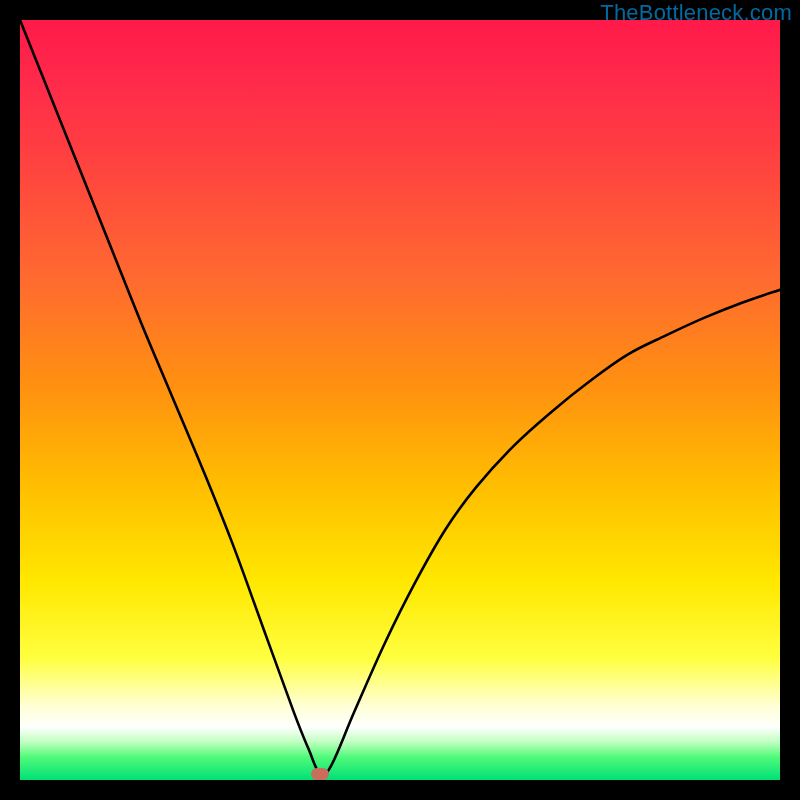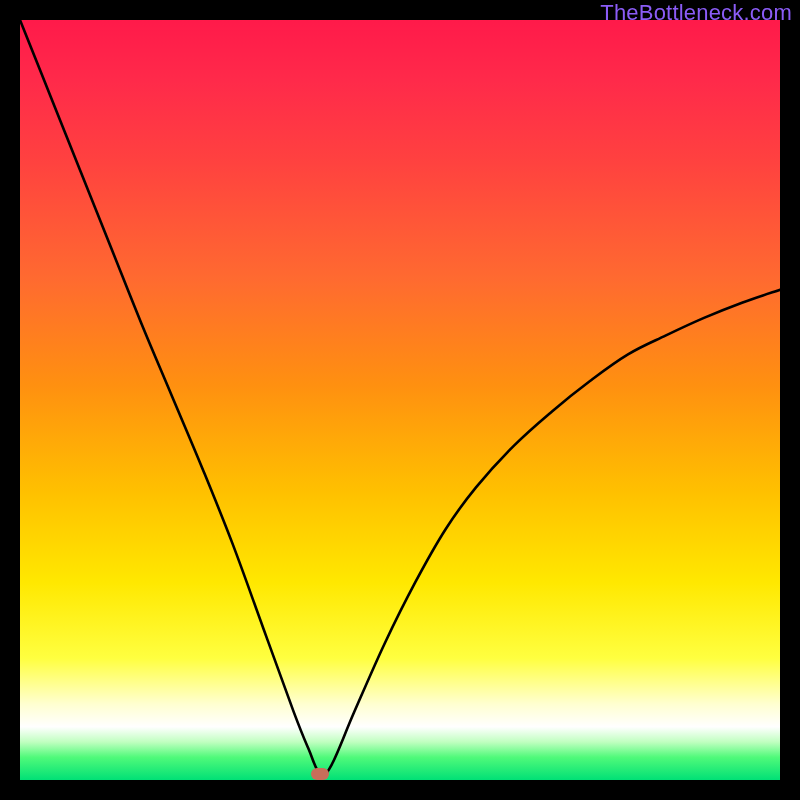--- a/index.html
+++ b/index.html
@@ -45,21 +45,21 @@
     width: 18px;
     height: 12px;
     border-radius: 6px;
     background: #c96e5a;
     transform: translate(-50%, -50%);
   }
   .watermark {
     position: absolute;
     top: 0px;
     right: 8px;
-    color: #8b5cf6;
+    color: #0369a1;
     font-size: 22px;
     letter-spacing: 0.2px;
     font-family: Arial, sans-serif;
     font-weight: 400;
   }
 </style>
 </head>
 <body>
 
 <div class="watermark">TheBottleneck.com</div>

